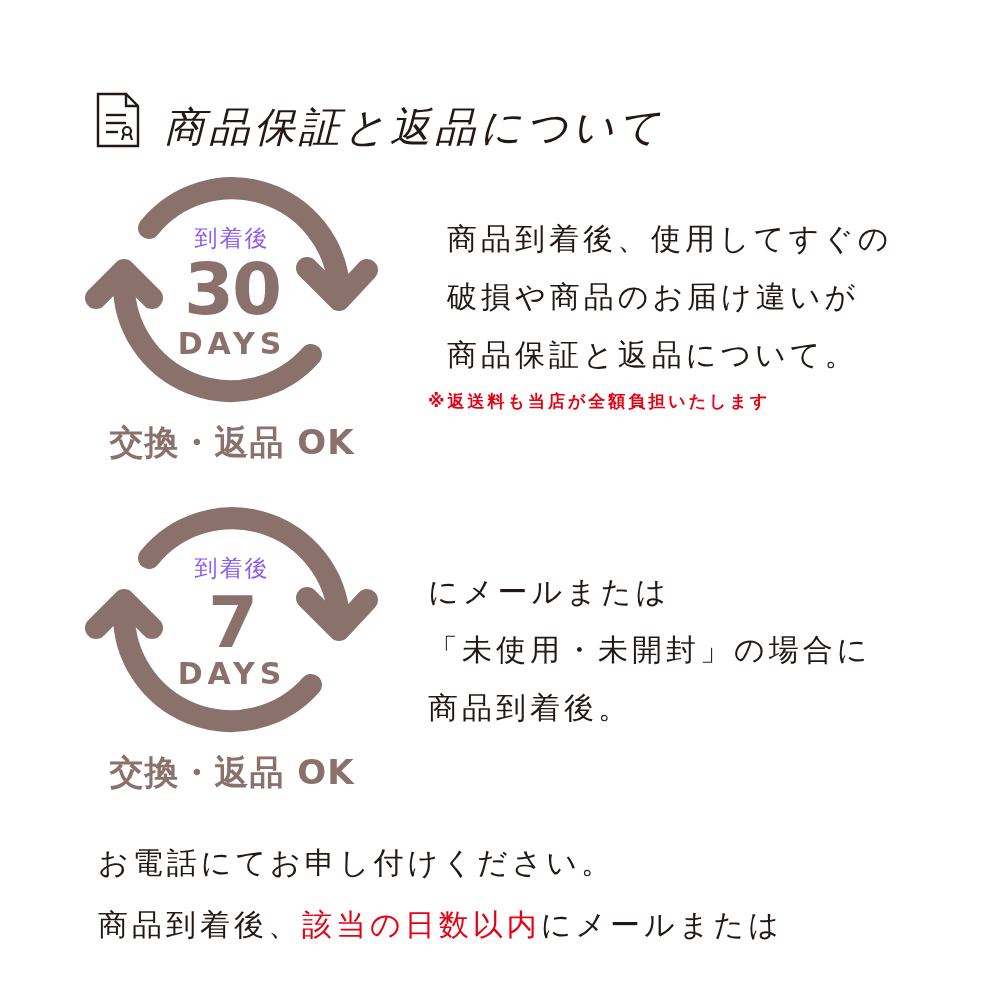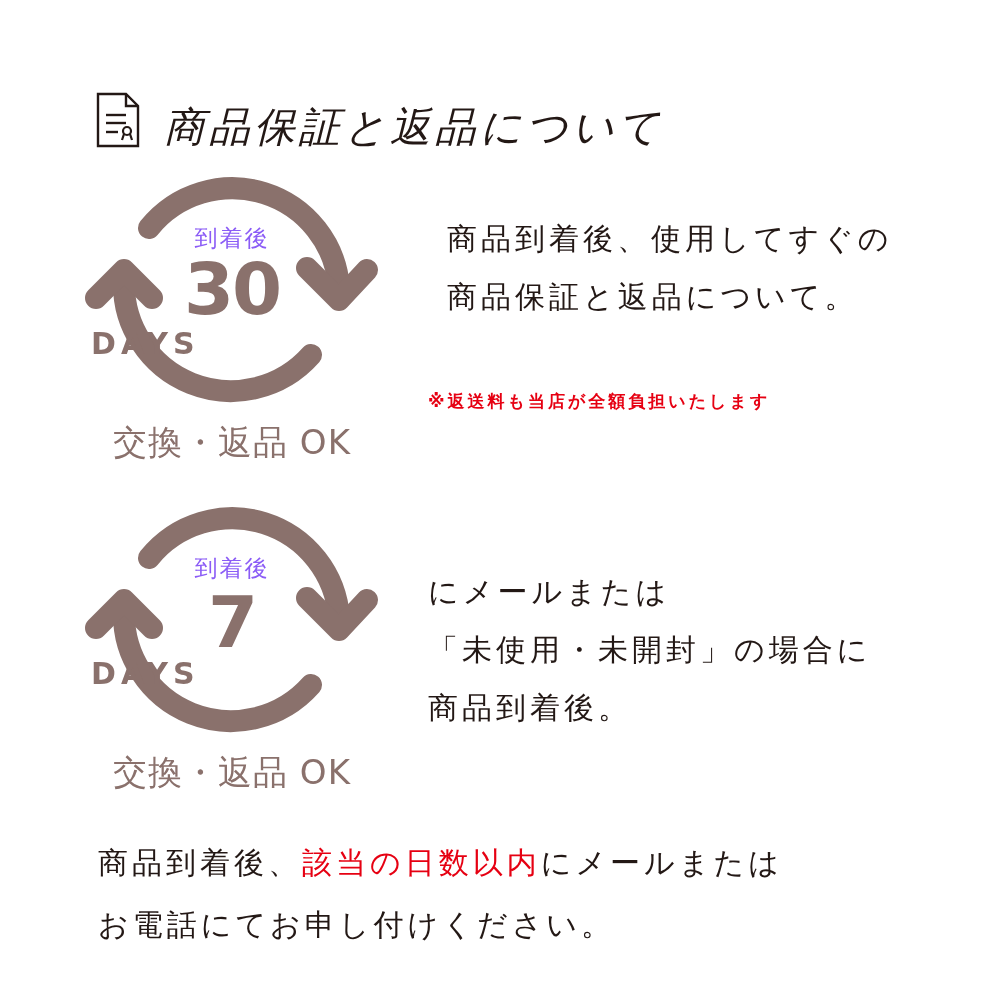--- a/index.html
+++ b/index.html
@@ -6,22 +6,22 @@
     body { width: 1000px; height: 1000px; position: relative; overflow: hidden;
            font-family: "DejaVu Sans", sans-serif; color: #231815; }
     .title-row { position: absolute; left: 96px; top: 88px; height: 60px; display: flex; align-items: flex-end; font-style: italic; }
     .doc-icon { width: 44px; height: 56px; display: block; }
     .title { margin-left: 24px; font-size: 41px; letter-spacing: 4px; font-weight: 400; color: #231815; line-height: 1; }
 
     .badge { position: absolute; width: 300px; height: 300px; }
     .badge svg { position: absolute; left: 0; top: 0; }
     .badge .b-top { position: absolute; left: 0; width: 300px; text-align: center; font-weight: normal; color: #8b5cf6; font-size: 23px; letter-spacing: 2px; }
     .badge .b-num { position: absolute; left: 0; width: 300px; text-align: center; font-weight: bold; color: #8a716c; font-size: 72px; line-height: 1; letter-spacing: -2px; }
-    .badge .b-days { position: absolute; left: 9px; width: 300px; text-align: left; font-weight: bold; color: #8a716c; font-size: 30px; letter-spacing: 5px; }
-    .badge .b-label { position: absolute; left: 0; width: 300px; text-align: center; font-weight: normal; color: #8a716c; font-size: 34px; letter-spacing: 1px; }
+    .badge .b-days { position: absolute; left: 0; width: 300px; text-align: center; font-weight: bold; color: #8a716c; font-size: 30px; letter-spacing: 5px; }
+    .badge .b-label { position: absolute; left: 0; width: 300px; text-align: center; font-weight: bold; color: #8a716c; font-size: 34px; letter-spacing: 1px; }
 
     .desc { position: absolute; font-size: 30px; letter-spacing: 4px; line-height: 58px; color: #231815; }
     .desc .line { display: block; white-space: nowrap; }
     .note { position: absolute; font-size: 17px; font-weight: bold; color: #e60012; letter-spacing: 3px; white-space: nowrap; }
     .footer { position: absolute; left: 98px; top: 832px; font-size: 30px; letter-spacing: 4px; line-height: 62px; }
     .footer .line { display: block; white-space: nowrap; }
     .red { color: #e60012; }
   </style>
 </head>
 <body>
@@ -53,20 +53,21 @@
     </g>
   </svg>
   <div class="b-top" style="top:55px;">到着後</div>
   <div class="b-num" style="top:85px;">30</div>
   <div class="b-days" style="top:158px;">DAYS</div>
   <div class="b-label" style="top:252px;">交換・返品 OK</div>
 </div>
 
 <div class="desc" style="left:429px; top:210px;margin-left:18px;">
   <span class="line">商品到着後、使用してすぐの</span>
+  <span class="line">破損や商品のお届け違いが</span>
   <span class="line">商品保証と返品について。</span>
 </div>
 <div class="note" style="left:428px; top:390px;">※返送料も当店が全額負担いたします</div>
 
 <div class="badge" style="left:82px; top:498px;">
   <svg width="300" height="300" viewBox="0 0 300 300">
     <g fill="none" stroke="#8a716c" stroke-width="22" stroke-linecap="round" stroke-linejoin="round">
       <path d="M67 60 A107 107 0 0 1 257 120"></path>
       <path d="M225 100 L257 132 L285 102"></path>
       <path d="M229 187 A107 107 0 0 1 42 112"></path>
@@ -79,15 +80,15 @@
   <div class="b-label" style="top:252px;">交換・返品 OK</div>
 </div>
 
 <div class="desc" style="left:428px; top:563px;">
   <span class="line">にメールまたは</span>
   <span class="line">「未使用・未開封」の場合に</span>
   <span class="line">商品到着後。</span>
 </div>
 
 <div class="footer">
+  <span class="line">お電話にてお申し付けください。</span>
   <span class="line"><span>商品到着後、</span><span class="red">該当の日数以内</span><span>にメールまたは</span></span>
-  <span class="line">お電話にてお申し付けください。</span>
 </div>
 
 </body></html>

